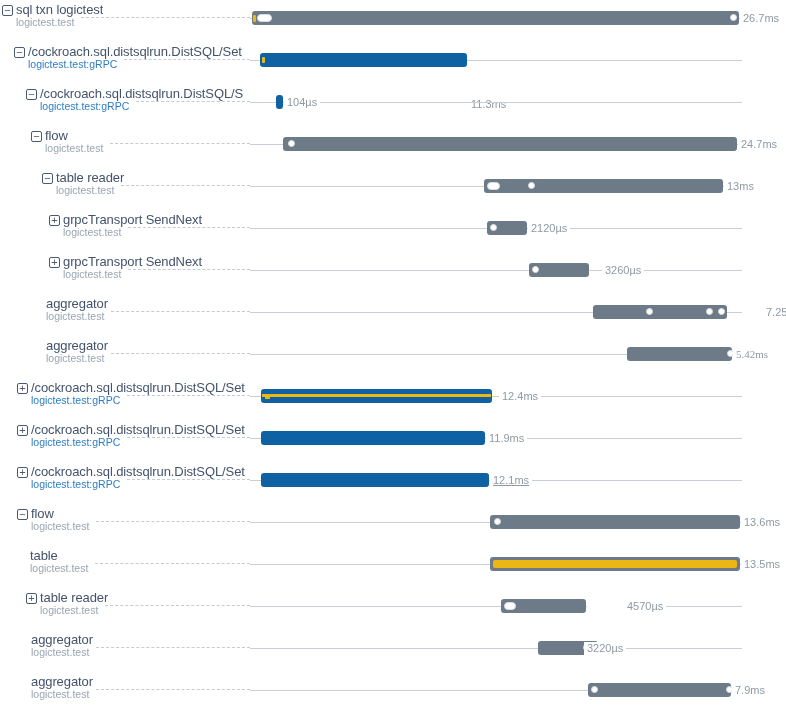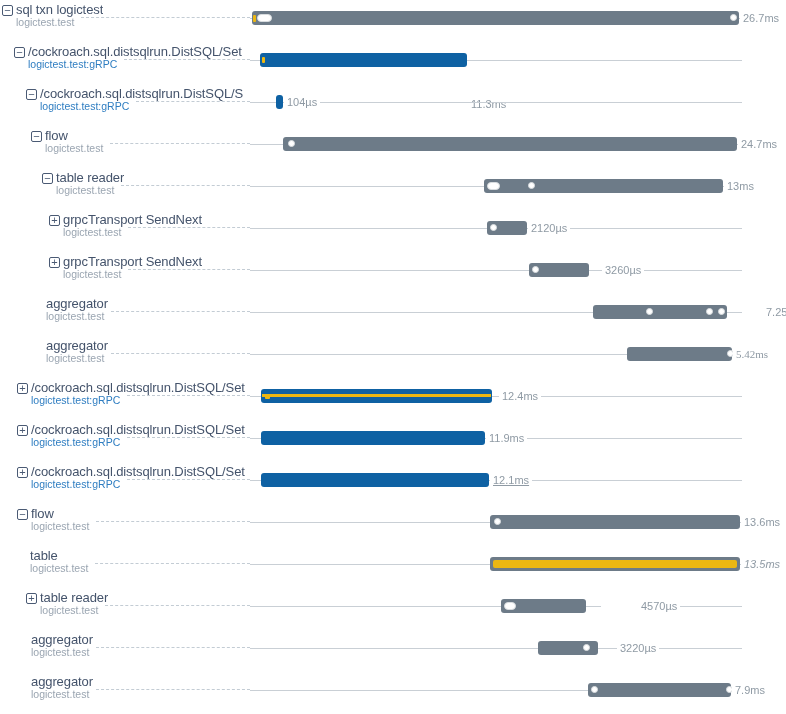--- a/index.html
+++ b/index.html
@@ -199,43 +199,43 @@
   </div>
     <div class="trace-row" style="top: 546px;">
 
     <span class="span-title" style="left: 30px; max-width: 224px;">table</span>
     <span class="span-subtitle" style="left: 30px;">logictest.test</span>
     <span class="leader" style="left: 95px; width: 155px;"></span>
     <span class="baseline" style="left: 250px; width: 492px;"></span>
     <span class="bar gray" style="left: 490px; width: 250px;">
         <span class="stripe thick"></span>
       </span>
-    <span class="duration" style="left: 741px; font-style: italic;">13.5ms</span>
+    <span class="duration" style="left: 741px;">13.5ms</span>
   </div>
     <div class="trace-row" style="top: 588px;">
     <span class="toggle" style="left: 26px;">+</span>
     <span class="span-title" style="left: 40px; max-width: 214px;">table reader</span>
     <span class="span-subtitle" style="left: 40px;">logictest.test</span>
     <span class="leader" style="left: 105px; width: 145px;"></span>
     <span class="baseline" style="left: 250px; width: 492px;"></span>
     <span class="bar gray" style="left: 501px; width: 85px;">
         <span class="marker pill" style="left: 3px; width: 12px;"></span>
       </span>
-    <span class="duration" style="left: 601px; padding-left: 40px;">4570µs</span>
+    <span class="duration" style="left: 587px; padding-left: 40px;">4570µs</span>
   </div>
     <div class="trace-row" style="top: 630px;">
 
     <span class="span-title" style="left: 31px; max-width: 223px;">aggregator</span>
     <span class="span-subtitle" style="left: 31px;">logictest.test</span>
     <span class="leader" style="left: 96px; width: 154px;"></span>
     <span class="baseline" style="left: 250px; width: 492px;"></span>
     <span class="bar gray" style="left: 538px; width: 60px;">
         <span class="marker dot" style="left: 45px;"></span>
       </span>
-    <span class="duration" style="left: 617px;">3220µs</span>
+    <span class="duration" style="left: 584px;">3220µs</span>
   </div>
     <div class="trace-row" style="top: 672px;">
 
     <span class="span-title" style="left: 31px; max-width: 223px;">aggregator</span>
     <span class="span-subtitle" style="left: 31px;">logictest.test</span>
     <span class="leader" style="left: 96px; width: 154px;"></span>
     <span class="baseline" style="left: 250px; width: 492px;"></span>
     <span class="bar gray" style="left: 588px; width: 143px;">
         <span class="marker dot" style="left: 3px;"></span>
         <span class="marker dot" style="left: 138px;"></span>

